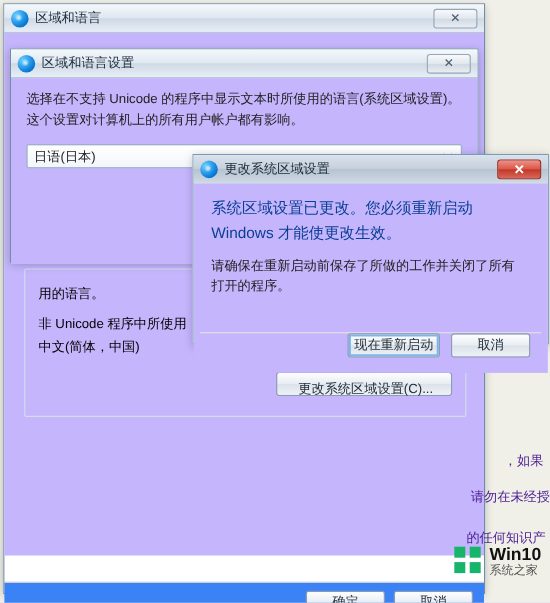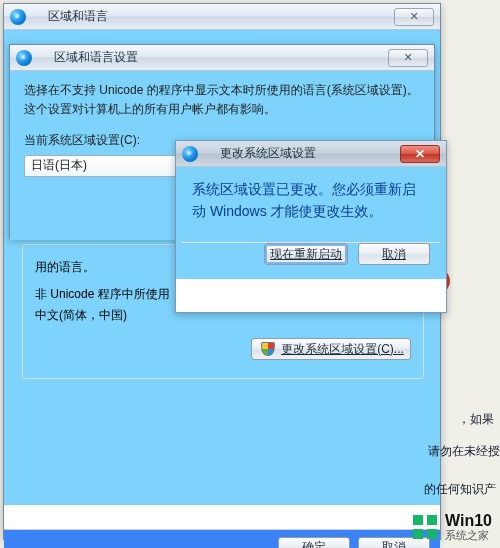--- a/index.html
+++ b/index.html
@@ -15,21 +15,21 @@
     .win-glass { border-color: #6f8ca8; }
 
     
     .titlebar {
       height: 26px;
       background: linear-gradient(#f4f8fb, #dfe8f1 48%, #cfd9e5 52%, #e7eef6);
       border-bottom: 1px solid #b8c7d6;
       display: flex;
       align-items: center;
       padding: 0 6px 0 6px;
-      gap: 22px;
+      gap: 6px;
       color: #1b2a3a;
     }
     .titlebar.dark { background: linear-gradient(#d9e2ec,#c7d1dd 48%,#b7c3d1 52%,#cfd9e4); }
     .title-icon {
       width: 16px; height: 16px; border-radius: 50%;
       background: radial-gradient(circle at 30% 30%, #6ed0ff, #0a7edb 65%, #045aa0);
       position: relative; flex: 0 0 auto;
     }
     .title-icon::after{ content:""; position:absolute; inset:3px; border-radius:50%; background: radial-gradient(circle at 40% 40%, #bde9ff 10%, transparent 40%); }
     .title-text { flex: 1; font-size: 12px; white-space: nowrap; overflow: hidden; text-overflow: ellipsis; }
@@ -43,21 +43,21 @@
       cursor: default;
     }
     .win-close-red {
       width: 40px; height: 18px; margin-left:4px;
       border: 1px solid #9e2c23; border-radius: 3px;
       background: linear-gradient(#ef8f84,#d9584a 48%,#c43626 52%,#d7695c);
       display:flex; align-items:center; justify-content:center;
       color:#fff; font-family: Arial; font-size:12px; font-weight:bold;
     }
 
-    .client { background:#7dd3fc; }
+    .client { background:#c4b5fd; }
 
     
     .p-client { padding: 10px 14px 14px 14px; color:#222; line-height:1.6; }
     .desc { color:#222; margin-bottom:12px; }
 
     .label-line { margin-top:6px; margin-bottom:4px; }
     .combo {
       width: 100%; height: 22px;
       border: 1px solid #9db2c6;
       background: linear-gradient(#fff,#f2f6fa);
@@ -83,23 +83,22 @@
     .btn {
       display:inline-flex; align-items:center; justify-content:center;
       min-width: 72px; height: 22px;
       padding: 0 5px;
       border: 1px solid #8c9db0;
       border-radius: 3px;
       background: linear-gradient(#fdfdfe,#e9eef3 48%,#dbe2e9 52%,#eef2f6);
       font-size:12px; color:#1e2a36;
       cursor: default;
       white-space: nowrap;
-      text-decoration: underline;
-    }
-    .btn.icon { padding-left:8px; gap:6px; min-width: 160px; }
+    }
+    .btn.icon { padding-left:8px; gap:6px; min-width: 160px; flex-direction: column; }
     .btn .shield {
       width:14px; height:14px;
       background:
         conic-gradient(#e03b2c 0 25%, #2e8cde 25% 50%, #56b03a 50% 75%, #f5c92b 75% 100%);
       border:1px solid #6a7b8c;
       border-radius: 2px 2px 6px 6px / 2px 2px 10px 10px;
     }
 
     .btn.default { box-shadow: 0 0 0 2px #7eb6ec inset; }
 
@@ -115,24 +114,24 @@
     .dlg-btnrow{ display:flex; justify-content:flex-end; align-items:center; gap:10px; padding: 0 16px 14px 16px; position:relative; }
 
     .red-circle{
       position:absolute; pointer-events:none;
       width: 130px; height: 56px;
       border: 3px solid #d63a2b; border-radius: 50%;
       transform: rotate(-1deg);
     }
 
     
-    .ghost-text { position:absolute; color:#0f172a; font-size:12px; }
-
-    
-    .brand { position:absolute; right:8px; bottom:6px; display:flex; align-items:center; gap:8px; }
+    .ghost-text { position:absolute; color:#4c1d95; font-size:12px; }
+
+    
+    .brand { position:absolute; right:8px; bottom:22px; display:flex; align-items:flex-start; gap:8px; }
     .brand .tiles { width:24px; height:24px; position:relative; }
     .brand .tiles span{ position:absolute; width:10px; height:10px; background:#17b56a; }
     .brand .tiles span:nth-child(1){ left:0; top:0; }
     .brand .tiles span:nth-child(2){ right:0; top:0; }
     .brand .tiles span:nth-child(3){ left:0; bottom:0; }
     .brand .tiles span:nth-child(4){ right:0; bottom:0; }
     .brand .t1{ color:#111; font-size:16px; font-weight:600; line-height:1; }
     .brand .t2{ color:#555; font-size:11px; line-height:1.2; }
 
     .dlg-sep{height:1px;background:#e3e3dc;margin:0 6px 0 6px;}
@@ -173,41 +172,41 @@
 </div>
 
 <div class="window win-glass" style="left:9px; top:32px; width:426px; height:195px;margin-top:12px;">
   <div class="titlebar">
     <span class="title-icon"></span>
     <span class="title-text">区域和语言设置</span>
     <span class="win-close-btn">✕</span>
   </div>
   <div class="client p-client" style="height:169px;">
     <div class="desc">选择在不支持 Unicode 的程序中显示文本时所使用的语言(系统区域设置)。这个设置对计算机上的所有用户帐户都有影响。</div>
-    <div class="label-line">当前系统区域设置(C):</div>
     <div class="combo">
       <span class="combo-val">日语(日本)</span>
       <span class="chev">
         <svg width="10" height="10" viewBox="0 0 10 10">
             <path d="M1 3 L5 7 L9 3" fill="none" stroke="#4a6479" stroke-width="1.4"></path>
           </svg>
       </span>
     </div>
   </div>
 </div>
 
-<div class="window" style="left:175px; top:140px; width:272px; height:173px; z-index:5;">
+<div class="window" style="left:175px; top:140px; width:324px; height:173px; z-index:5;">
   <div class="titlebar dark">
     <span class="title-icon"></span>
     <span class="title-text">更改系统区域设置</span>
     <span class="win-close-red">✕</span>
   </div>
   <div class="client">
     <div class="dlg-body">
       <div class="dlg-head">系统区域设置已更改。您必须重新启动 Windows 才能使更改生效。</div>
+      <div class="dlg-text">请确保在重新启动前保存了所做的工作并关闭了所有打开的程序。</div>
     </div>
     <div class="dlg-sep"></div>
     <div class="dlg-btnrow">
       <span class="btn default">现在重新启动</span>
       <span class="btn">取消</span>
     </div>
   </div>
 </div>
 
 <div class="red-circle" style="left:320px; top:254px;"></div>

